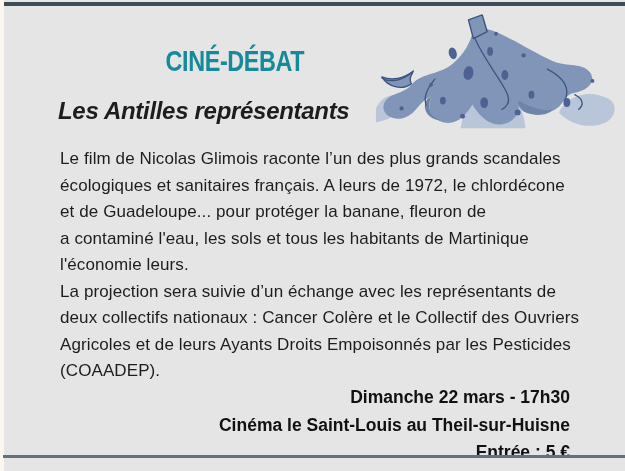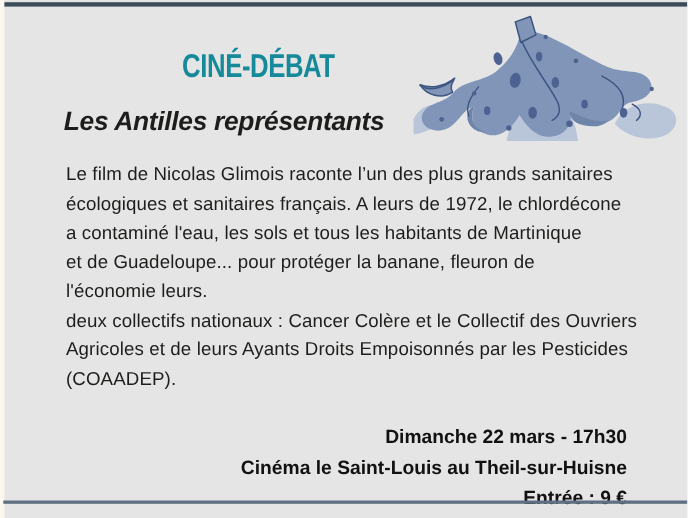--- a/index.html
+++ b/index.html
@@ -143,31 +143,32 @@
       <circle class="bn-spot" cx="124" cy="22" r="2"></circle>
       <circle class="bn-spot" cx="152" cy="44" r="2.2"></circle>
       <circle class="bn-spot" cx="222" cy="70" r="2"></circle>
       <circle class="bn-spot" cx="28" cy="98" r="2.2"></circle>
     </svg>
   </div>
 
   <div class="film-title">Les Antilles représentants</div>
 
   <div class="film-description">
-      <div class="text-line">Le film de Nicolas Glimois raconte l’un des plus grands sanitaires</div>
+      <div class="text-line">Le film de Nicolas Glimois raconte l’un des plus grands scandales</div>
       <div class="text-line">écologiques et sanitaires français. A leurs de 1972, le chlordécone</div>
+      <div class="text-line">et de Guadeloupe... pour protéger la banane, fleuron de</div>
       <div class="text-line">a contaminé l'eau, les sols et tous les habitants de Martinique</div>
-      <div class="text-line">et de Guadeloupe... pour protéger la banane, fleuron de</div>
       <div class="text-line">l'économie leurs.</div>
+      <div class="text-line">La projection sera suivie d’un échange avec les représentants de</div>
       <div class="text-line">deux collectifs nationaux : Cancer Colère et le Collectif des Ouvriers</div>
       <div class="text-line">Agricoles et de leurs Ayants Droits Empoisonnés par les Pesticides</div>
       <div class="text-line">(COAADEP).</div>
     </div>
 
   <div class="event-details">
       <div class="text-line">Dimanche 22 mars - 17h30</div>
       <div class="text-line">Cinéma le Saint-Louis au Theil-sur-Huisne</div>
-      <div class="text-line">Entrée : 9 €</div>
+      <div class="text-line">Entrée : 5 €</div>
     </div>
 
   <div class="bottom-border"></div>
 
 </div>
 
 </body></html>

